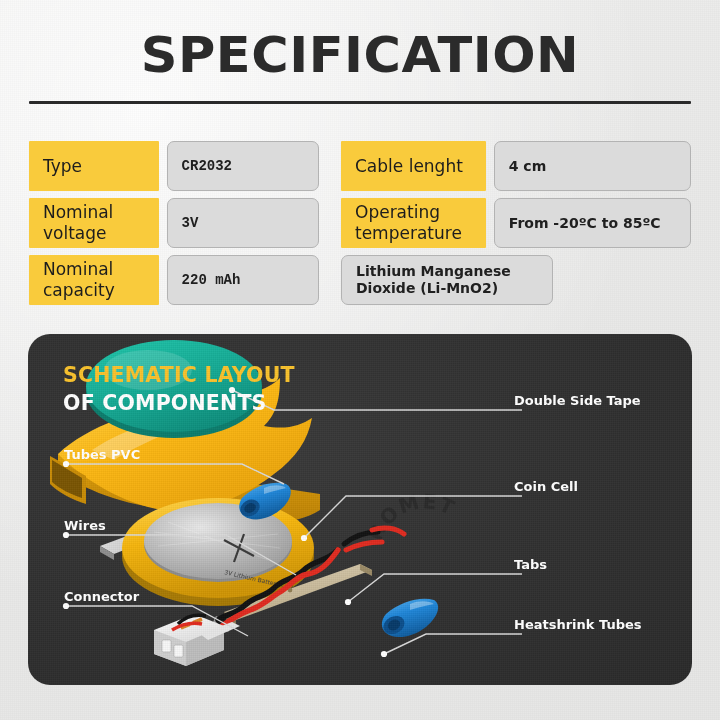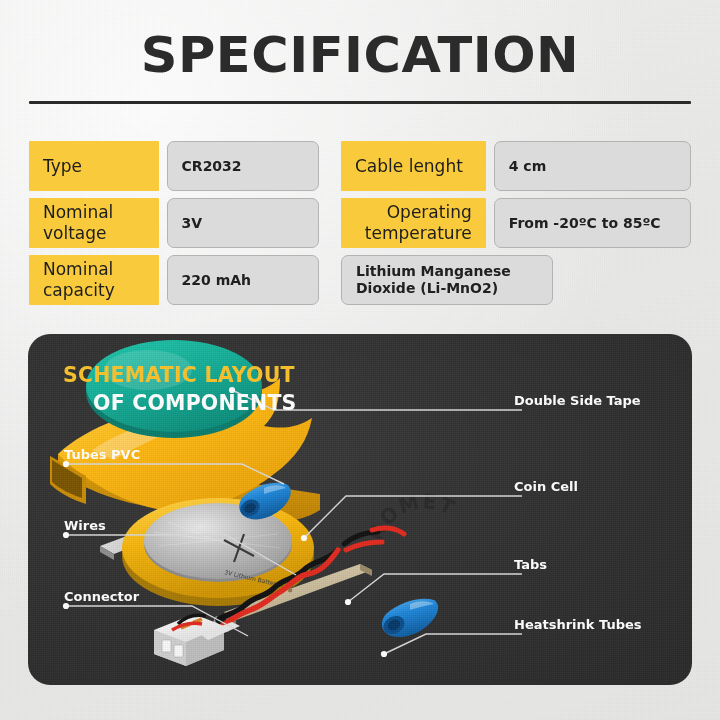--- a/index.html
+++ b/index.html
@@ -102,22 +102,22 @@
     align-items: center;
     padding: 0 14px;
     box-sizing: border-box;
     font-size: 14px;
     font-weight: bold;
     color: #202020;
     line-height: 1.2;
     font-family: "DejaVu Sans", sans-serif;
   }
   .left  .spec-key { width: 140px; }
-  .left  .spec-val { width: 165px; }
-  .right .spec-key { width: 155px; text-align: right; }
+  .left  .spec-val { width: 165px; font-family: Liberation Mono, monospace; }
+  .right .spec-key { width: 155px; }
   .right .spec-val { width: 212px; }
 
   
   .panel {
     position: absolute;
     left: 28px;
     top: 334px;
     width: 664px;
     height: 351px;
     border-radius: 22px;
@@ -138,21 +138,21 @@
     position: absolute;
     left: 35px;
     top: 28px;
     font-family: "DejaVu Sans", sans-serif;
     font-weight: bold;
     font-size: 20.5px;
     letter-spacing: 0.2px;
     line-height: 1.35;
   }
   .ph-1 { color: #f9c22c; }
-  .ph-2 { color: #ffffff; margin-left: 30px; }
+  .ph-2 { color: #ffffff; }
 
   .callout {
     position: absolute;
     font-family: "DejaVu Sans", sans-serif;
     font-weight: bold;
     font-size: 13px;
     color: #ffffff;
     white-space: nowrap;
     text-align: center;
   }

